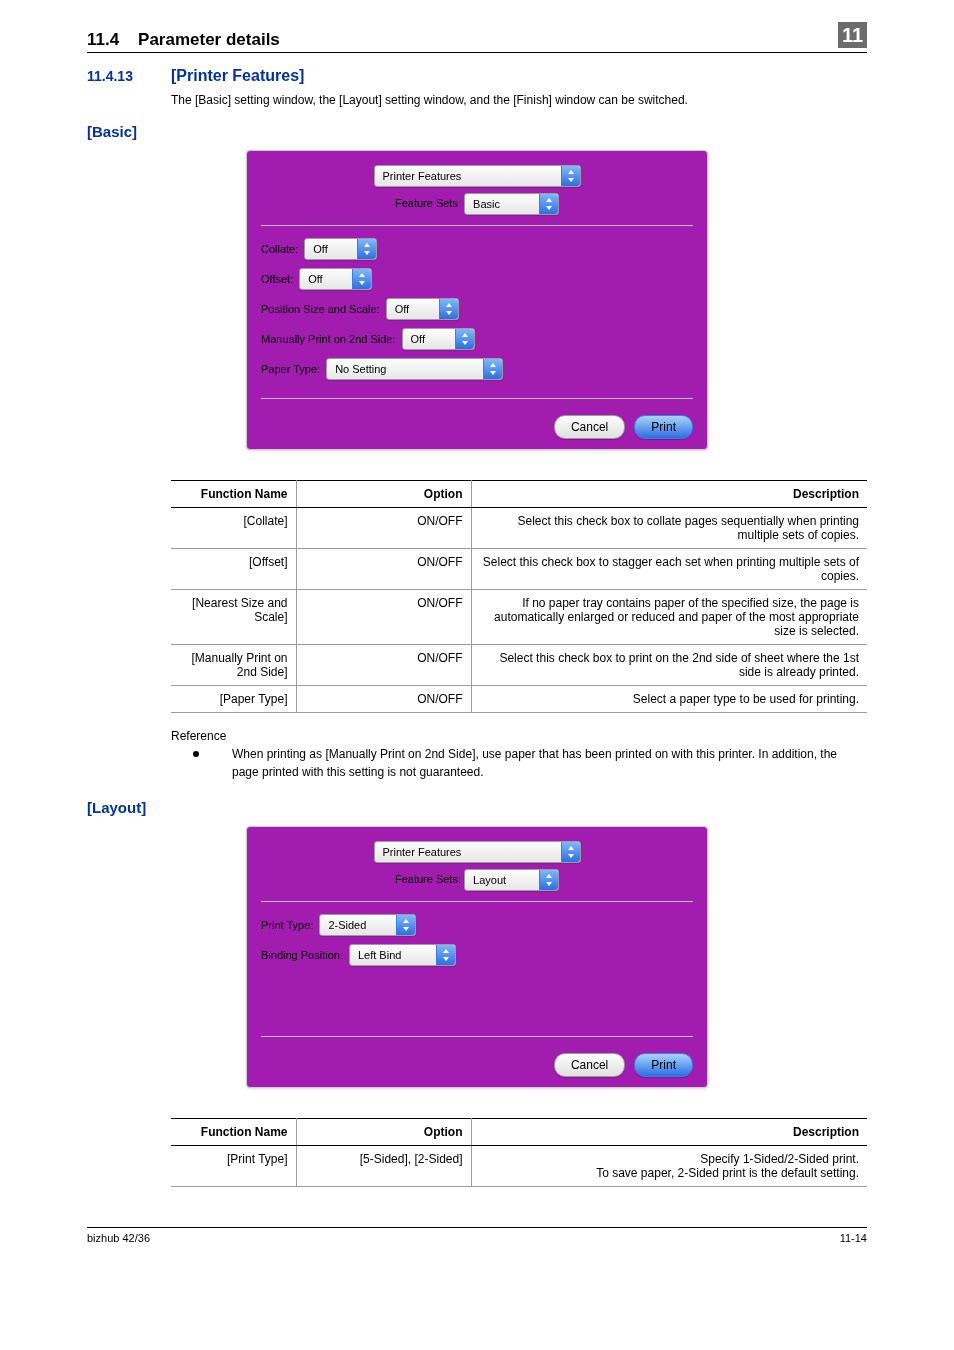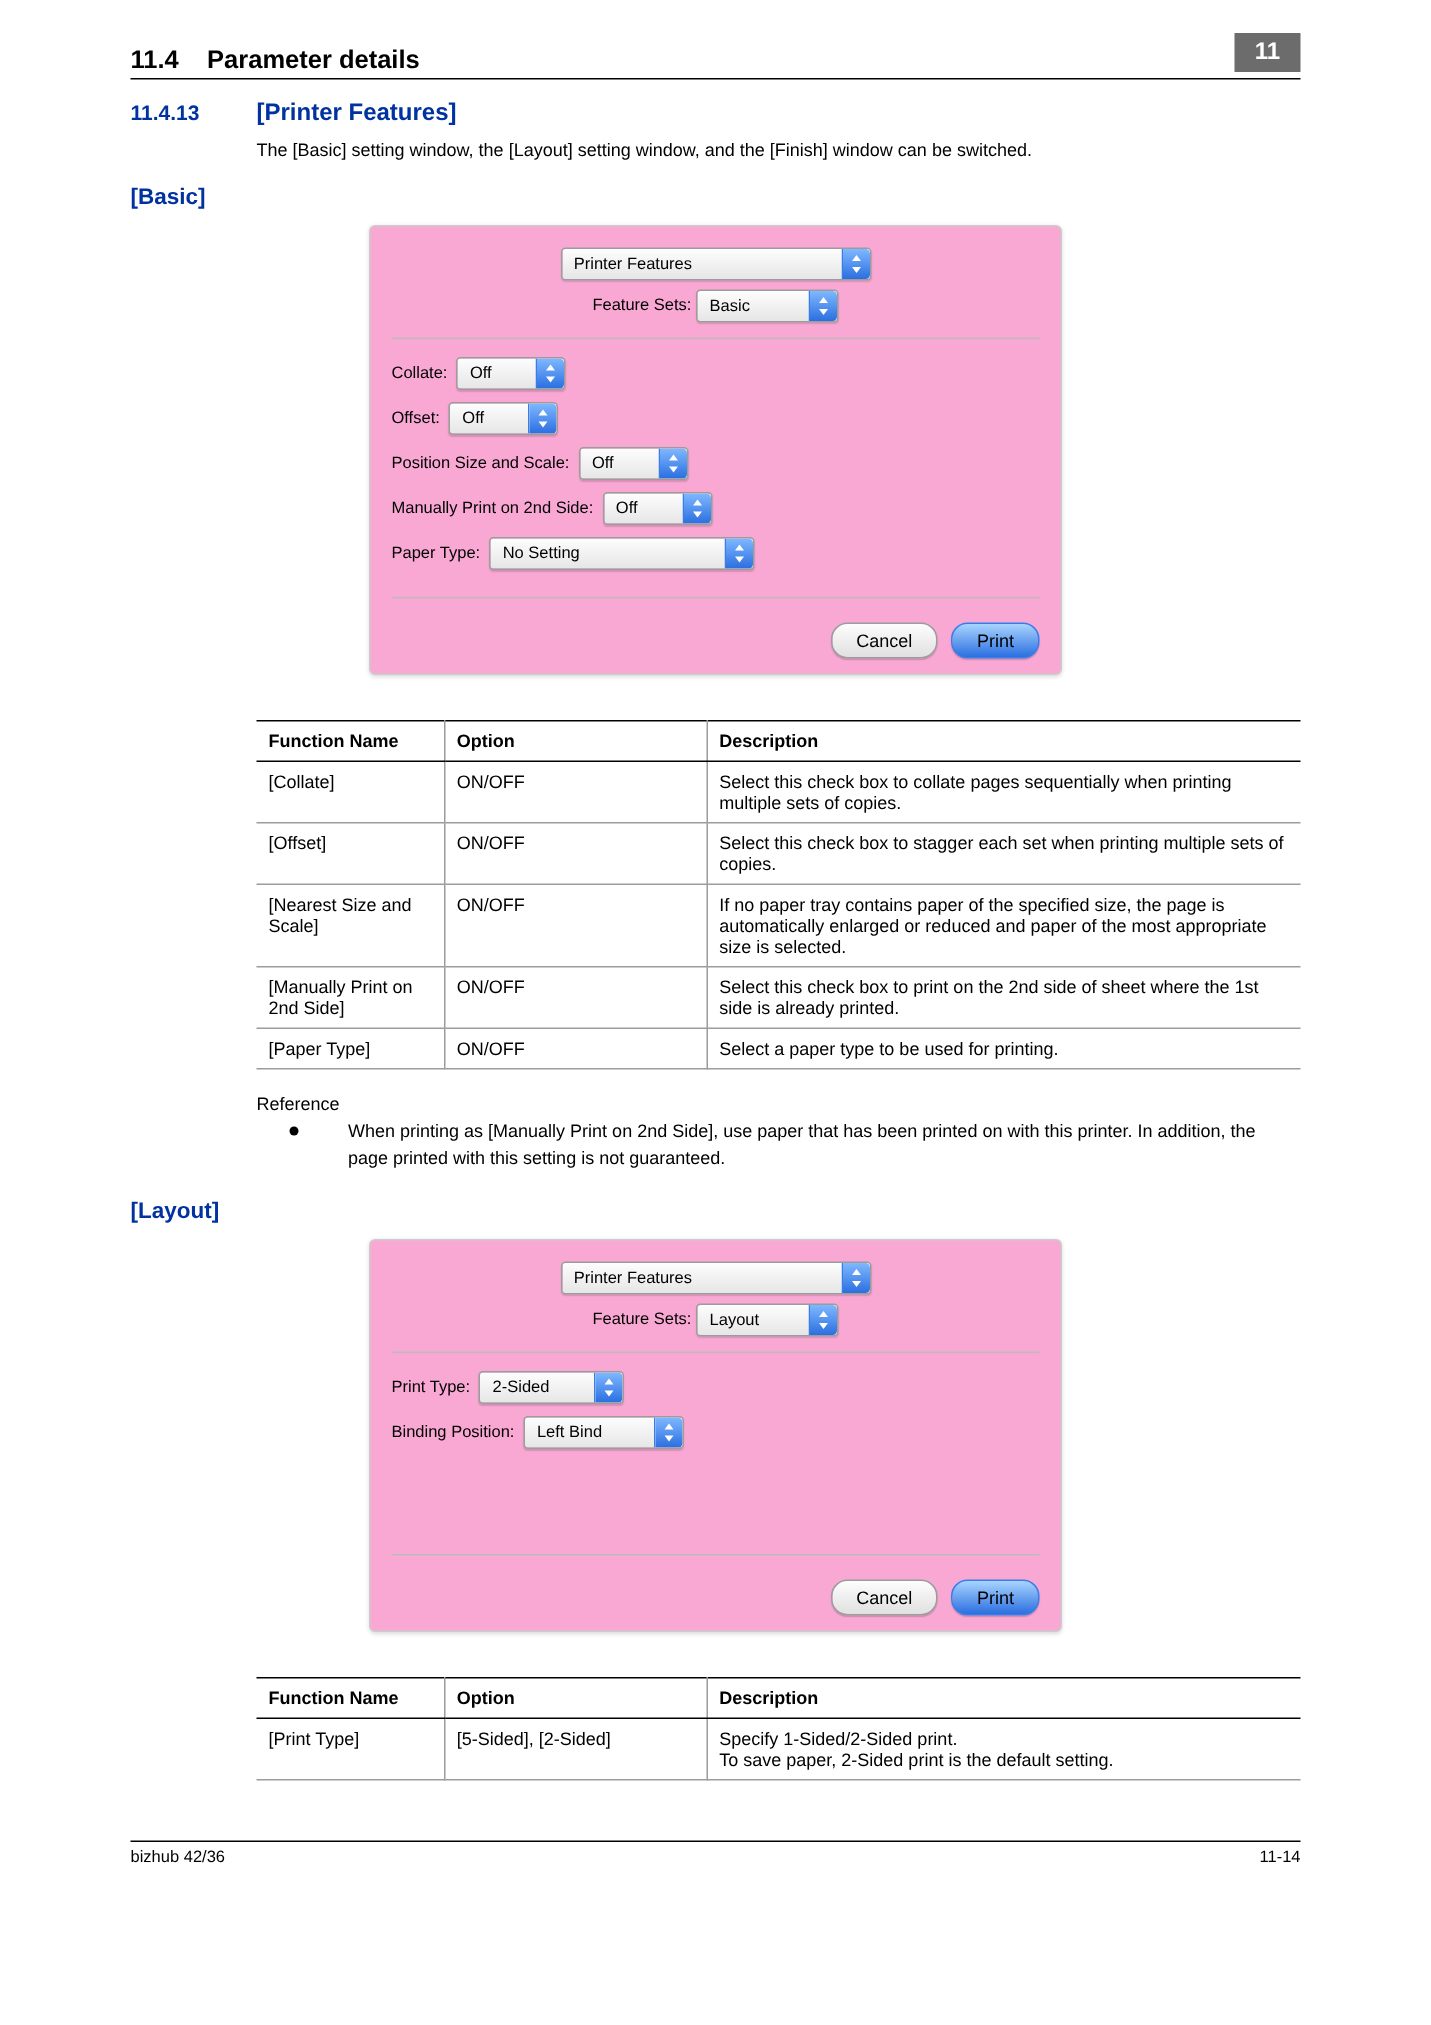--- a/index.html
+++ b/index.html
@@ -23,27 +23,27 @@
     margin-bottom: 14px;
   }
   .header-section {
     font-weight: bold;
     font-size: 17px;
     flex: 1;
   }
   .header-badge {
     background: #6c6c6c;
     color: #fff;
-    width: 44px;
+    width: 29px;
     height: 26px;
     display: flex;
     align-items: center;
     justify-content: center;
     font-weight: bold;
-    font-size: 16px;
+    font-size: 20px;
     margin-top: -8px;
     margin-left: 47px;
   }
   .h2-row {
     display: flex;
     align-items: baseline;
     gap: 14px;
     color: #0033a0;
     font-weight: bold;
     margin-bottom: 6px;
@@ -55,21 +55,21 @@
   .h3 {
     color: #0033a0;
     font-size: 15px;
     font-weight: bold;
     margin: 6px 0 10px 0;
   }
 
   .dialog {
     width: 432px;
     margin: 8px auto 30px auto;
-    background: #f9a8d4;
+    background: #a21caf;
     border: 1px solid #ccc;
     border-radius: 4px;
     padding: 14px 14px 10px 14px;
     box-shadow: 0 1px 3px rgba(0,0,0,.15);
     font-size: 11px;
     font-family: "Lucida Grande", Arial, sans-serif;
   }
   .dialog .centered { text-align: center; margin-bottom: 6px; }
   .mac-select {
     display: inline-flex;
@@ -140,21 +140,21 @@
     border-color: #3b7de8;
     color: #000;
   }
 
   table.param {
     width: 100%;
     border-collapse: collapse;
     margin-bottom: 16px;
   }
   table.param th, table.param td {
-    text-align: left;
+    text-align: right;
     vertical-align: top;
     padding: 6px 8px;
     font-size: 12px;
   }
   table.param thead th {
     font-weight: bold;
     border-top: 1px solid #000;
     border-bottom: 1px solid #000;
   }
   table.param tbody td {

